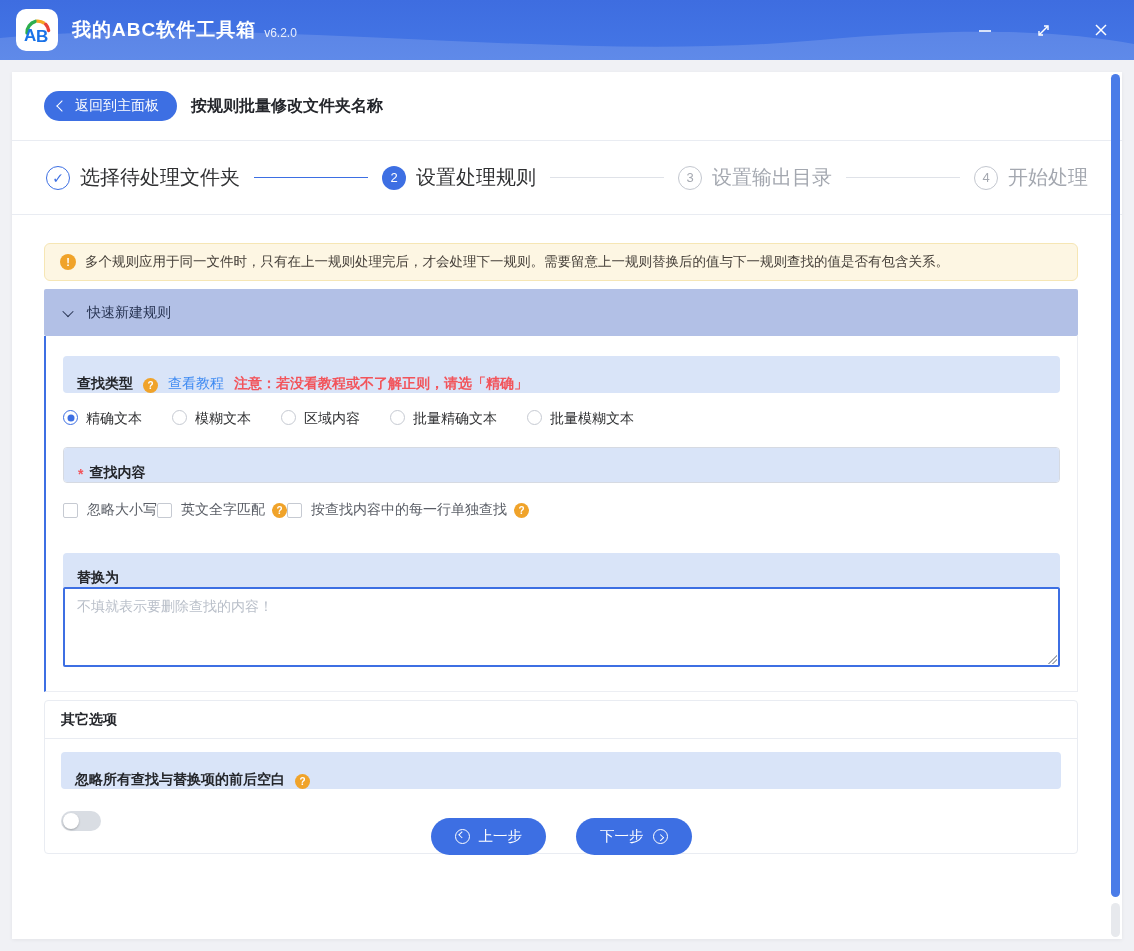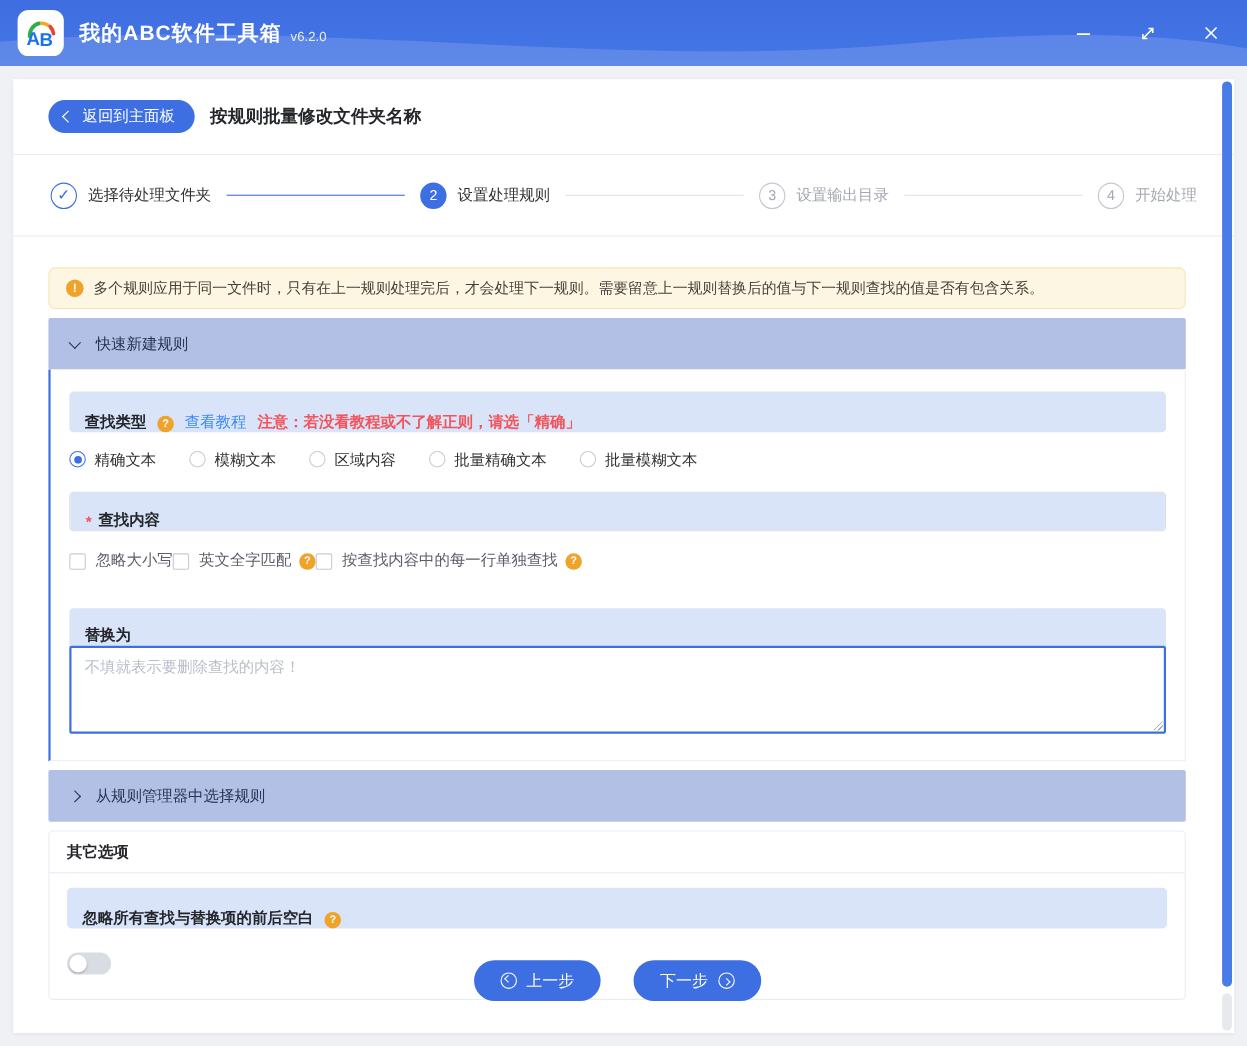--- a/index.html
+++ b/index.html
@@ -42,21 +42,21 @@
   
   .steps { height:74px; border-bottom:1px solid #e9ecf2; display:flex; align-items:center; padding:0 34px; flex:0 0 auto;}
   .step { display:flex; align-items:center; gap:10px; flex:0 0 auto; }
   .step-circle {
     width:24px; height:24px; border-radius:50%; display:flex; align-items:center; justify-content:center;
     font-size:13px; flex:0 0 auto;
   }
   .step.done .step-circle { border:1px solid #3d6fe3; color:#3d6fe3; background:#fff; font-size:14px;}
   .step.current .step-circle { background:#3d6fe3; color:#fff; }
   .step.pending .step-circle { border:1px solid #c3c7cf; color:#a4a8b0; background:#fff;}
-  .step-label { font-size:14px; }
+  .step-label { font-size:20px; }
   .step.pending .step-label { color:#a4a8b0; }
   .step-line { flex:1 1 auto; height:1px; margin:0 14px; background:#dfe2e8; }
   .step-line.active { background:#3d6fe3; }
 
   
   .content { flex:1 1 auto; padding:28px 44px 0 32px; position:relative; }
 
   .alert {
     background:#fdf6e3; border:1px solid #f6e6b4; border-radius:6px; height:38px;
     display:flex; align-items:center; gap:9px; padding:0 15px; font-size:13.5px; color:#46403a;
@@ -303,24 +303,20 @@
         <div class="field-bar">
           <span class="bar-label">替换为</span>
         </div>
         <div class="textarea-focus">
           <textarea spellcheck="false" placeholder="不填就表示要删除查找的内容！" style=""></textarea>
           <span class="resize-grip"></span>
         </div>
       </div>
     </div>
 
-    <div class="acc-header">
-      <span class="chev right"></span>
-      <span>从规则管理器中选择规则</span>
-    </div>
 
     <div class="opt-card">
       <div class="opt-header">其它选项</div>
       <div class="opt-body">
         <div class="field-bar">
           <span class="bar-label">忽略所有查找与替换项的前后空白</span>
           <span class="help-ic">?</span>
         </div>
         <div class="toggle-row">
           <div class="toggle">

